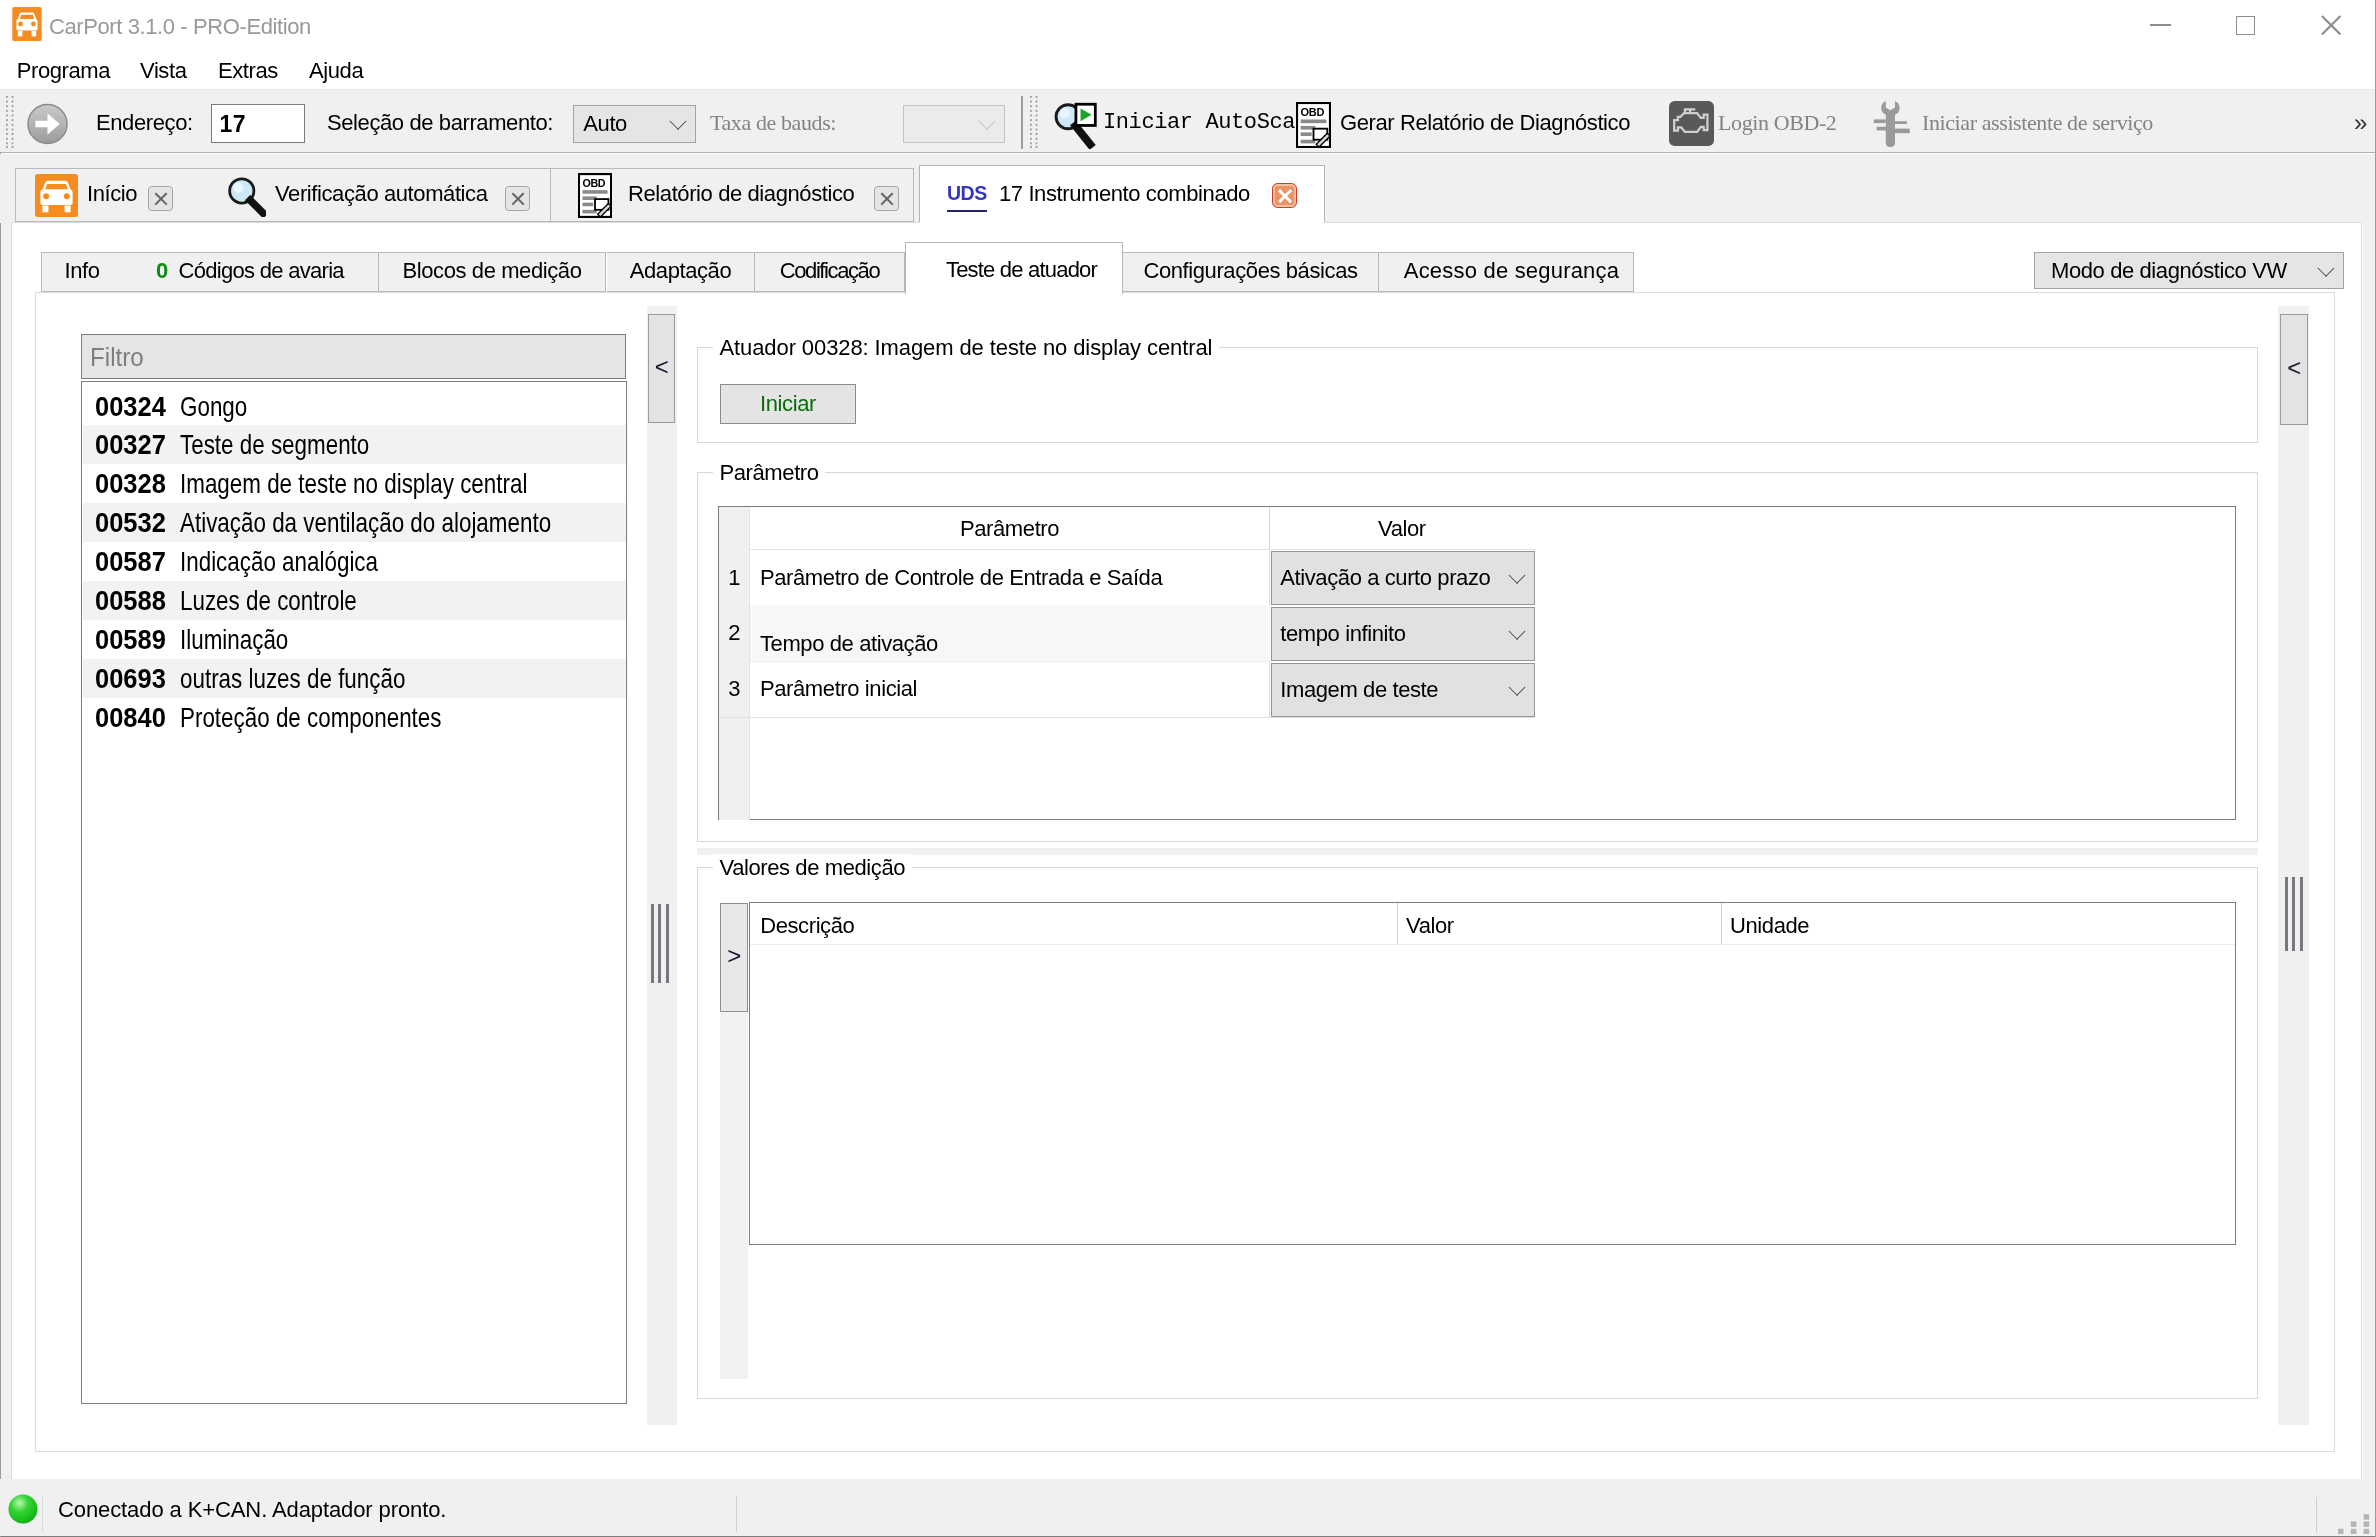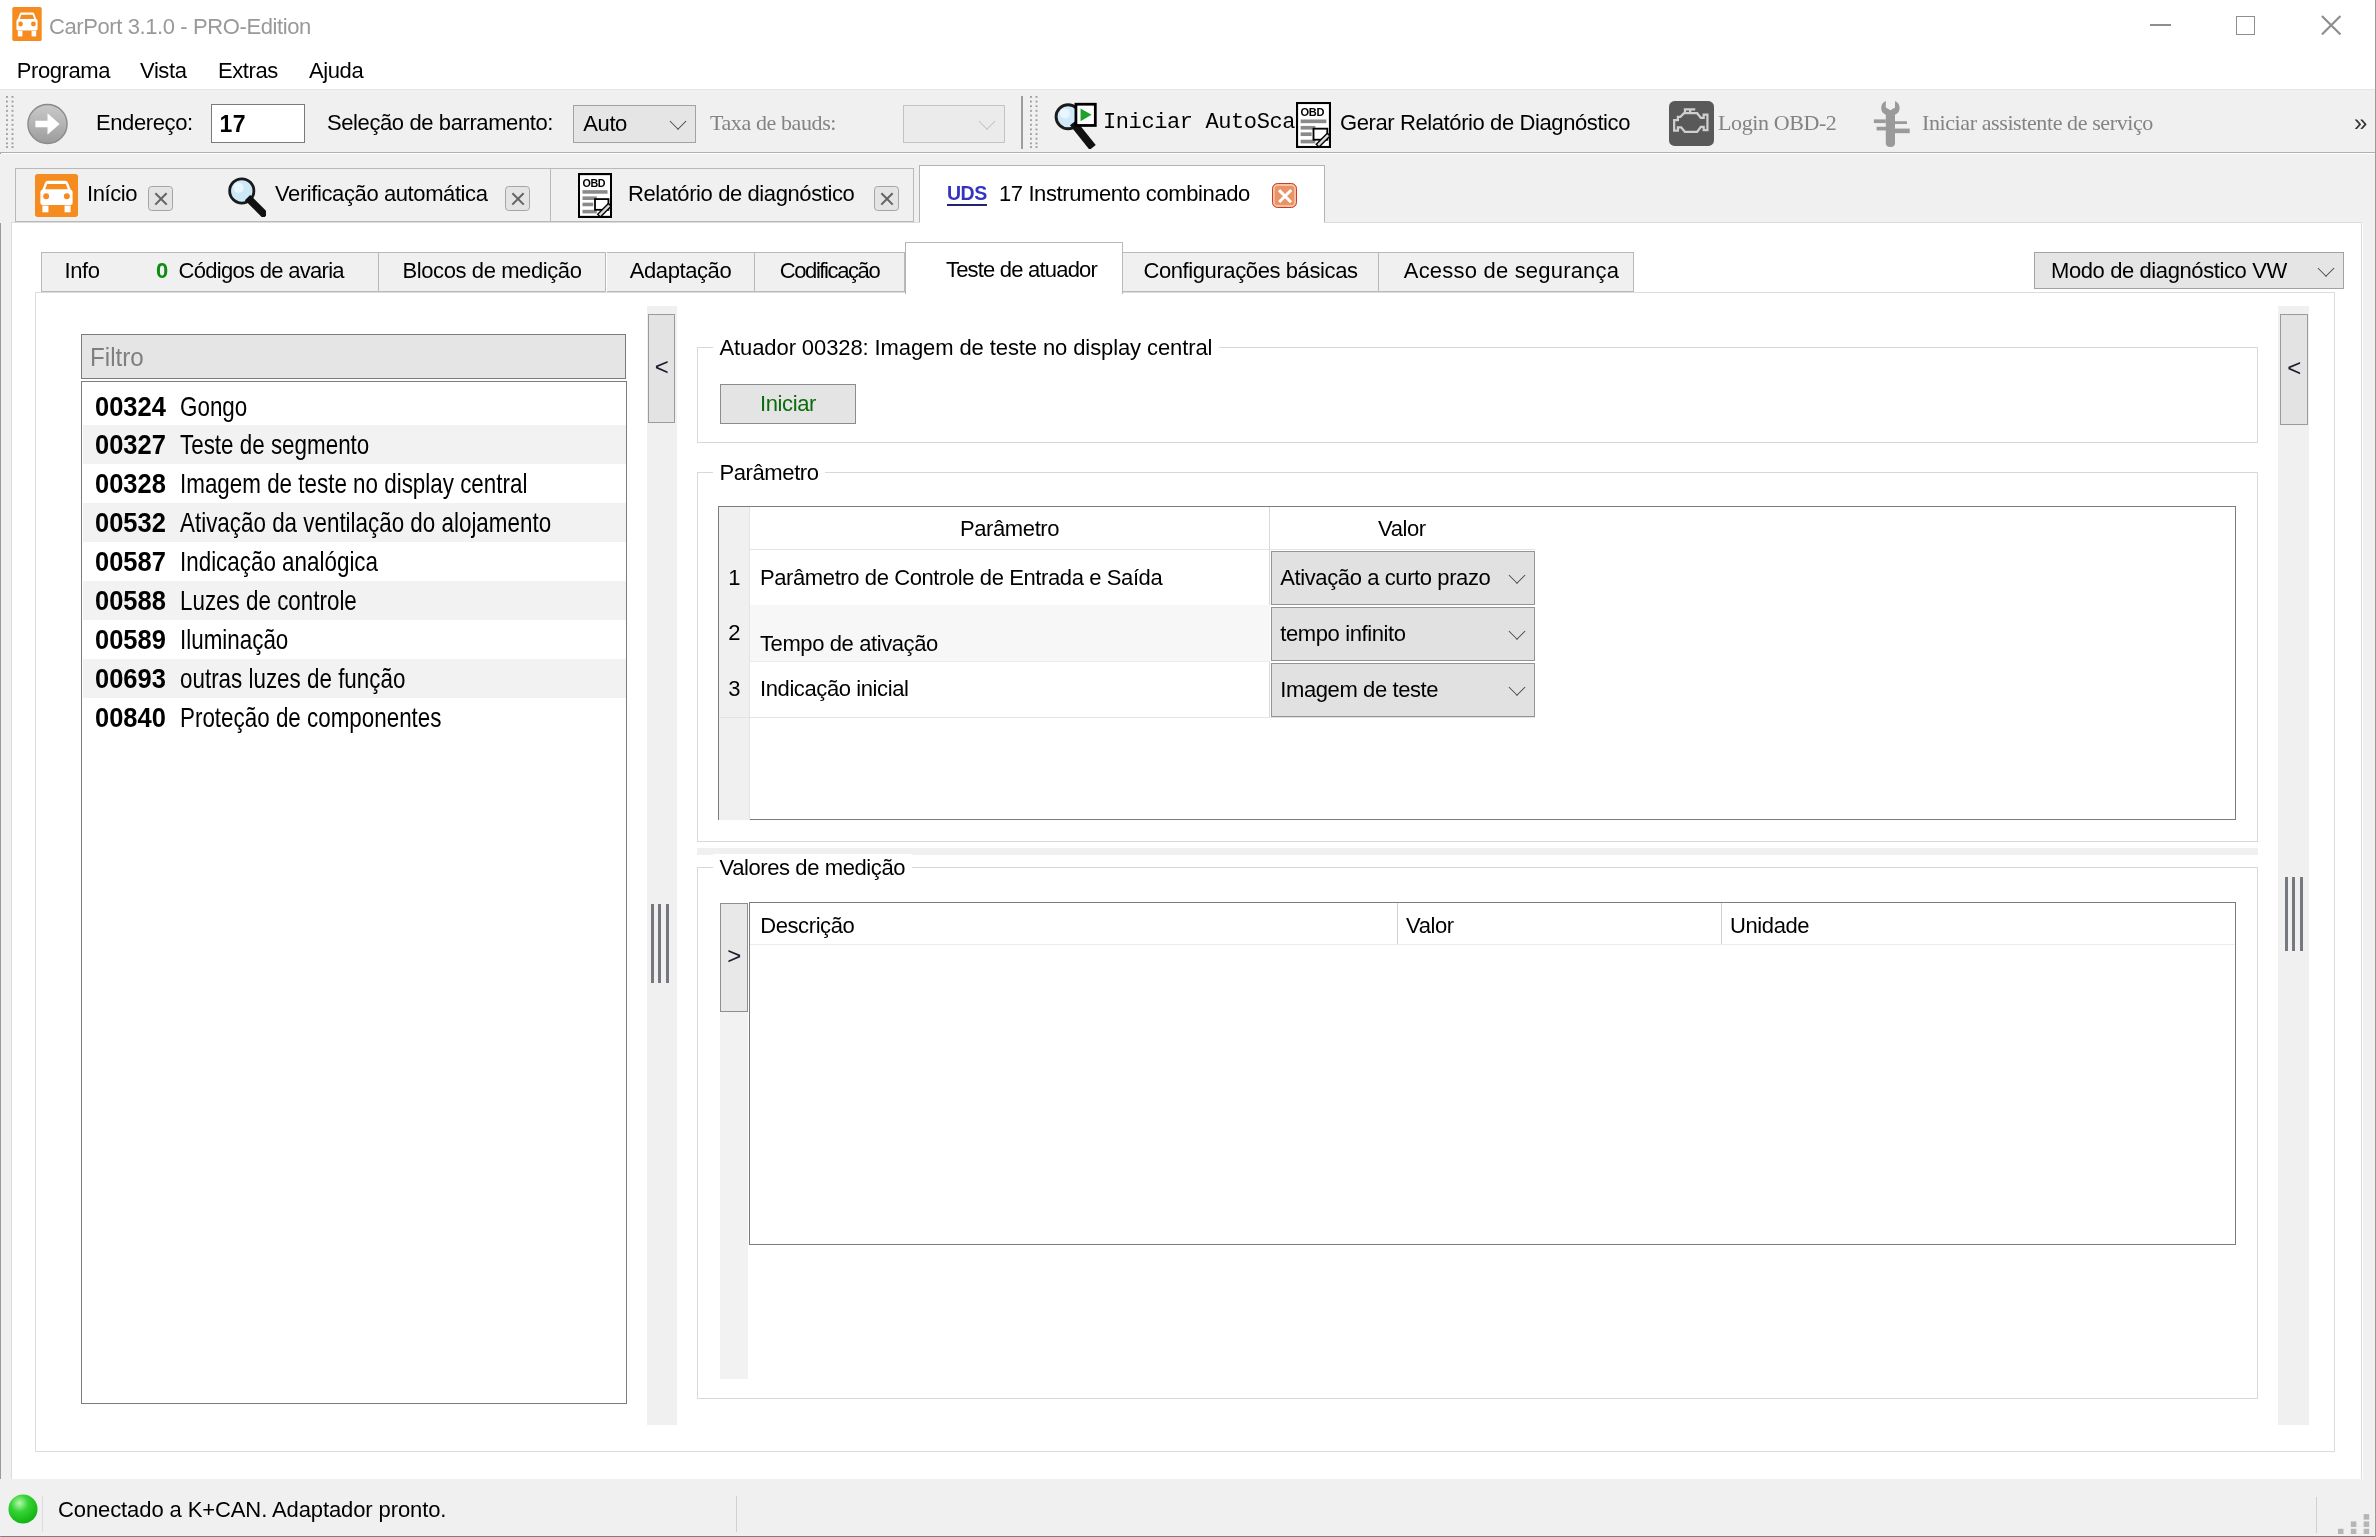--- a/index.html
+++ b/index.html
@@ -245,21 +245,21 @@
     <rect x="5" y="19" width="28" height="4" fill="#8a8a8a"></rect>
     <rect x="5" y="26" width="16" height="4" fill="#8a8a8a"></rect>
     <rect x="5" y="33" width="12" height="4" fill="#8a8a8a"></rect>
     <rect x="5" y="41" width="16" height="4" fill="#8a8a8a"></rect>
     <rect x="19" y="29" width="15" height="12" fill="#fff" stroke="#000" stroke-width="2"></rect>
     <path d="M22 46 L34 34 L37 37 L25 49 Z" fill="#d9d9d9" stroke="#000" stroke-width="1.5"></path>
   </svg>
   <div class="tabtxt" style="left:628px;top:180px;">Relatório de diagnóstico</div>
   <div class="tabx" style="left:874px;top:186px;"></div>
 
-  <div class="tabtxt" style="left:947px;top:182px;font-weight:bold;font-size:19.5px;letter-spacing:-0.5px;color:#3434bf;line-height:22px;border-bottom:2.8px solid #23236e;padding-bottom:0;">UDS</div>
+  <div class="tabtxt" style="left:947px;top:182px;font-weight:bold;font-size:19.5px;letter-spacing:-0.5px;color:#3434bf;line-height:22px;border-bottom:2.8px solid #23236e;padding-bottom:6px;">UDS</div>
   <div class="tabtxt" style="left:999px;top:180px;">17 Instrumento combinado</div>
   <div class="tabx red" style="left:1272px;top:183px;"></div>
 </div>
 
 <div class="abs" style="left:0.9px;top:223px;width:10.2px;height:1257px;background:#f0f0f0;"></div>
 <div class="abs" style="left:2363px;top:223px;width:12px;height:1257px;background:#f0f0f0;"></div>
 
 <div class="pane" style="left:11px;top:222px;width:2351px;height:1258px;"></div>
 <div class="pane" style="left:35px;top:292px;width:2300px;height:1160px;"></div>
 
@@ -351,21 +351,21 @@
     <div class="abs" style="left:31px;top:98px;width:520px;height:56px;background:#f7f7f7;"></div>
     <div class="abs" style="left:31px;top:154px;width:520px;height:0.9px;background:#ededed;"></div>
     <div class="abs" style="left:0px;top:210px;width:816px;height:0.9px;background:#e3e3e3;"></div>
     <div class="t" style="left:241px;top:8.3px;">Parâmetro</div>
     <div class="t" style="left:659px;top:8.3px;">Valor</div>
     <div class="t" style="left:9.3px;top:57px;">1</div>
     <div class="t" style="left:41px;top:57px;">Parâmetro de Controle de Entrada e Saída</div>
     <div class="t" style="left:9.3px;top:112px;">2</div>
     <div class="t" style="left:41px;top:123px;">Tempo de ativação</div>
     <div class="t" style="left:9.3px;top:168px;">3</div>
-    <div class="t" style="left:41px;top:168px;">Indicação inicial</div>
+    <div class="t" style="left:41px;top:168px;">Parâmetro inicial</div>
 
     <div class="combo" style="left:552px;top:44px;width:264px;height:54px;background:#e1e1e1;border-color:#949494;">
       <div class="ctx" style="margin:12px 0 0 8.3px;">Ativação a curto prazo</div>
         <i class="chev"></i>
     </div>
     <div class="combo" style="left:552px;top:100px;width:264px;height:54px;background:#e1e1e1;border-color:#949494;">
       <div class="ctx" style="margin:12px 0 0 8.3px;">tempo infinito</div>
         <i class="chev"></i>
     </div>
     <div class="combo" style="left:552px;top:156px;width:264px;height:54px;background:#e1e1e1;border-color:#949494;">

